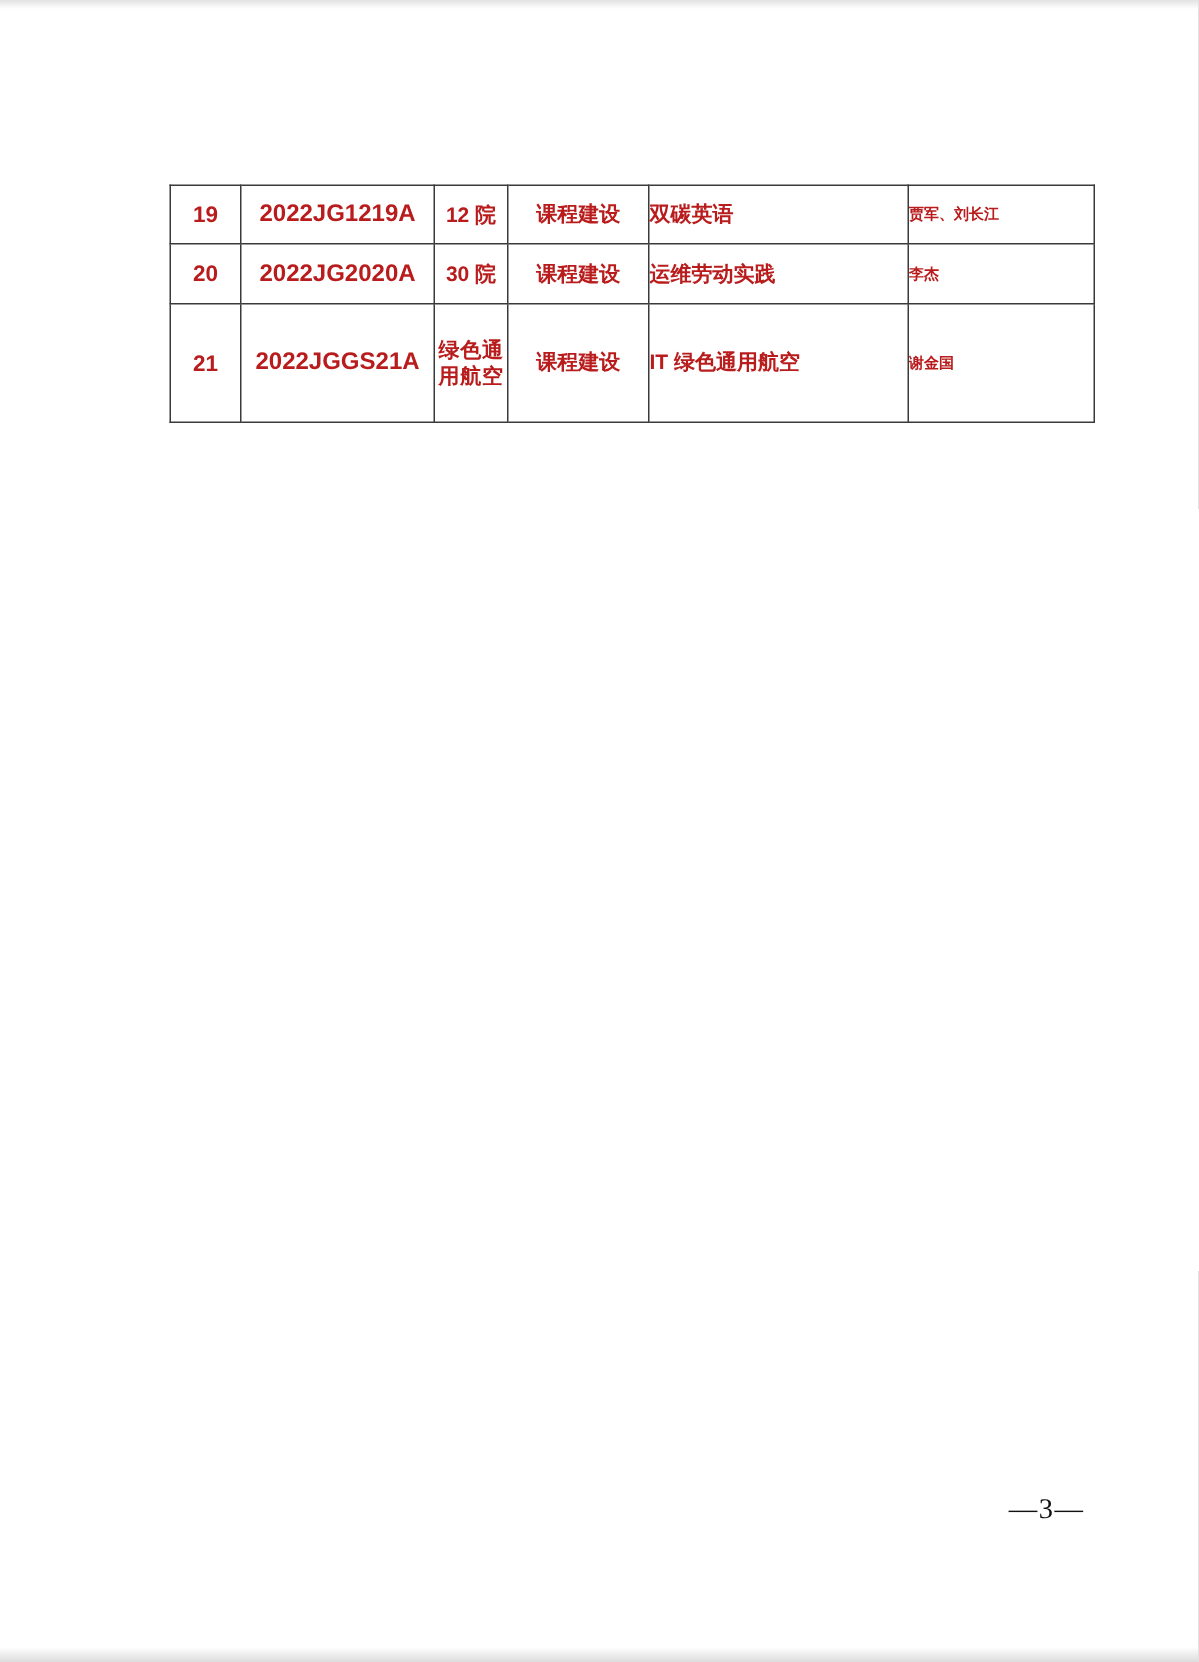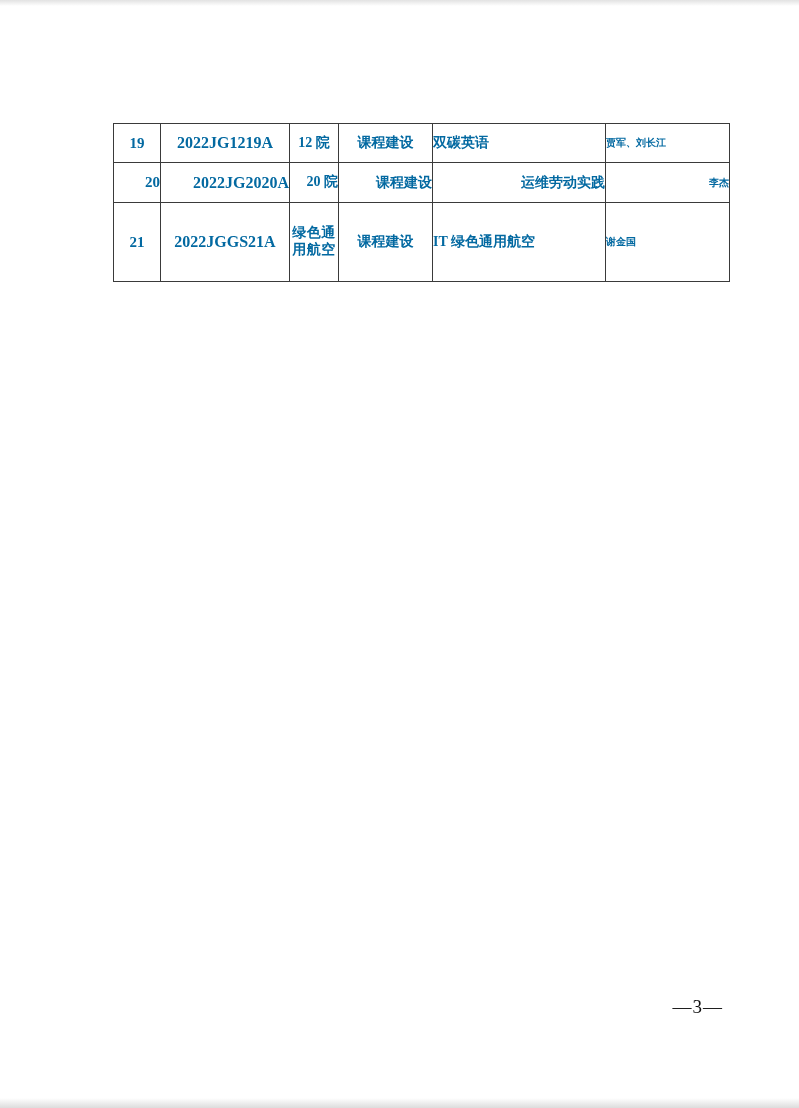--- a/index.html
+++ b/index.html
@@ -42,33 +42,33 @@
     left: 113px;
     top: 123px;
     width: 610px;
     border-collapse: collapse;
     table-layout: fixed;
   }
   .doc-table td {
     border: 1px solid #3a3a3a;
     padding: 0;
     vertical-align: middle;
-    font-family: Liberation Serif, serif;
-    color: #0369a1;
+    font-family: Liberation Sans, sans-serif;
+    color: #b91c1c;
   }
 
   .c-no      { width: 46px;  text-align: center; font-weight: bold; font-size: 15px; }
   .c-code    { width: 128px; text-align: center; font-weight: bold; font-size: 16px; }
   .c-dept    { width: 48px;  text-align: center; font-size: 14px; font-weight: bold; line-height: 1.15; }
   .c-type    { width: 93px;  text-align: center; font-size: 14px; font-weight: bold; }
   .c-title   { width: 172px; text-align: left; font-size: 14px; font-weight: bold; padding-left: 9px; }
   .c-person  { width: 123px; text-align: left; font-size: 10px; font-weight: bold; padding-left: 9px; }
 
   .row-1 td { height: 38px; }
-  .row-2 td { height: 39px; text-align: right; }
+  .row-2 td { height: 39px; }
   .row-3 td { height: 78px; }
 
   .dept-stack {
     display: block;
     line-height: 1.18;
     font-size: 14px;
     letter-spacing: 0.5px;
   }
 
   .page-number {
@@ -92,21 +92,21 @@
         <td class="c-no">19</td>
         <td class="c-code">2022JG1219A</td>
         <td class="c-dept">12 院</td>
         <td class="c-type">课程建设</td>
         <td class="c-title">双碳英语</td>
         <td class="c-person">贾军、刘长江</td>
       </tr>
       <tr class="row-2">
         <td class="c-no">20</td>
         <td class="c-code">2022JG2020A</td>
-        <td class="c-dept">20 院</td>
+        <td class="c-dept">30 院</td>
         <td class="c-type">课程建设</td>
         <td class="c-title">运维劳动实践</td>
         <td class="c-person">李杰</td>
       </tr>
       <tr class="row-3">
         <td class="c-no">21</td>
         <td class="c-code">2022JGGS21A</td>
         <td class="c-dept">
           <span class="dept-stack" style="white-space: normal; word-break: break-all;">绿色通用航空</span>
         </td>

